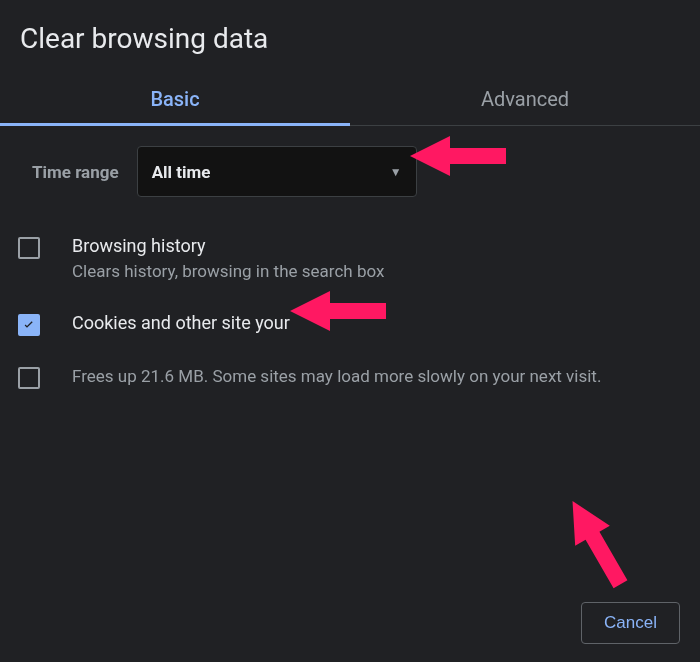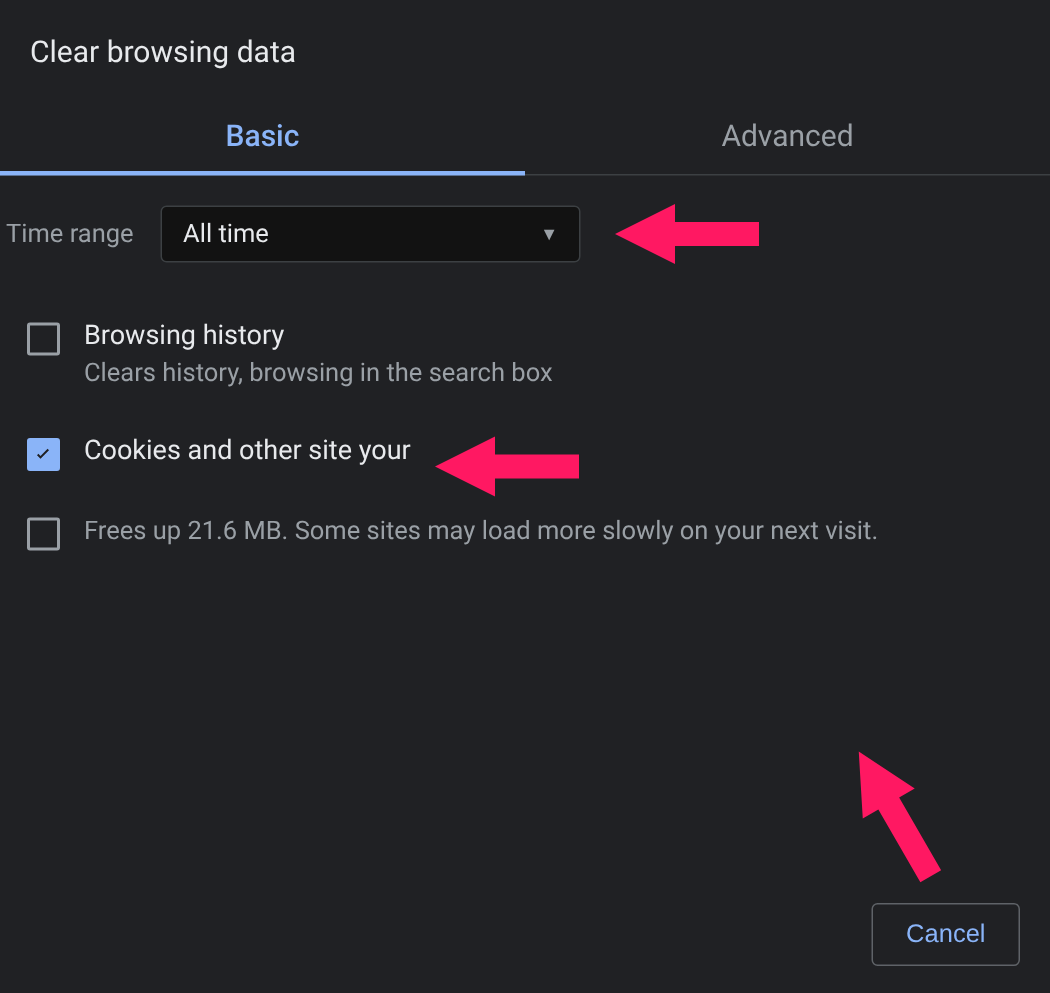--- a/index.html
+++ b/index.html
@@ -7,21 +7,21 @@
     width: 700px;
     height: 662px;
     background: #202124;
     font-family: "Segoe UI", Roboto, Arial, sans-serif;
     color: #e8eaed;
     position: relative;
     overflow: hidden;
   }
   .dialog-title {
     padding: 22px 20px 18px 20px;
-    font-size: 20px;
+    font-size: 28px;
     font-weight: 400;
     color: #e8eaed;
   }
   .tabs {
     display: flex;
     border-bottom: 1px solid #3c4043;
   }
   .tab {
     flex: 1;
     text-align: center;
@@ -38,52 +38,53 @@
   .tab.active::after {
     content: "";
     position: absolute;
     left: 0; right: 0; bottom: -1px;
     height: 3px;
     background: #8ab4f8;
   }
   .row-time {
     display: flex;
     align-items: center;
-    padding: 20px 18px 18px 4px;
+    padding: 20px 18px 18px 32px;
     gap: 18px;
+    font-weight: bold;
   }
   .time-label {
     color: #9aa0a6;
     font-size: 17px;
   }
   .select-box {
     background: #121212;
     border: 1px solid #3c4043;
     border-radius: 4px;
     width: 280px;
-    height: 38px;
+    height: 51px;
     display: flex;
     align-items: center;
     justify-content: space-between;
     padding: 0 14px;
     color: #e8eaed;
     font-size: 17px;
     cursor: pointer;
   }
   .chevron {
     color: #9aa0a6;
     font-size: 12px;
   }
   .option-list {
     padding: 6px 18px;
   }
   .option-row {
     display: flex;
     align-items: flex-start;
-    gap: 16px;
+    gap: 32px;
     padding: 14px 0;
   }
   .checkbox {
     width: 22px;
     height: 22px;
     border: 2px solid #9aa0a6;
     border-radius: 2px;
     margin-top: 2px;
     flex-shrink: 0;
     cursor: pointer;

